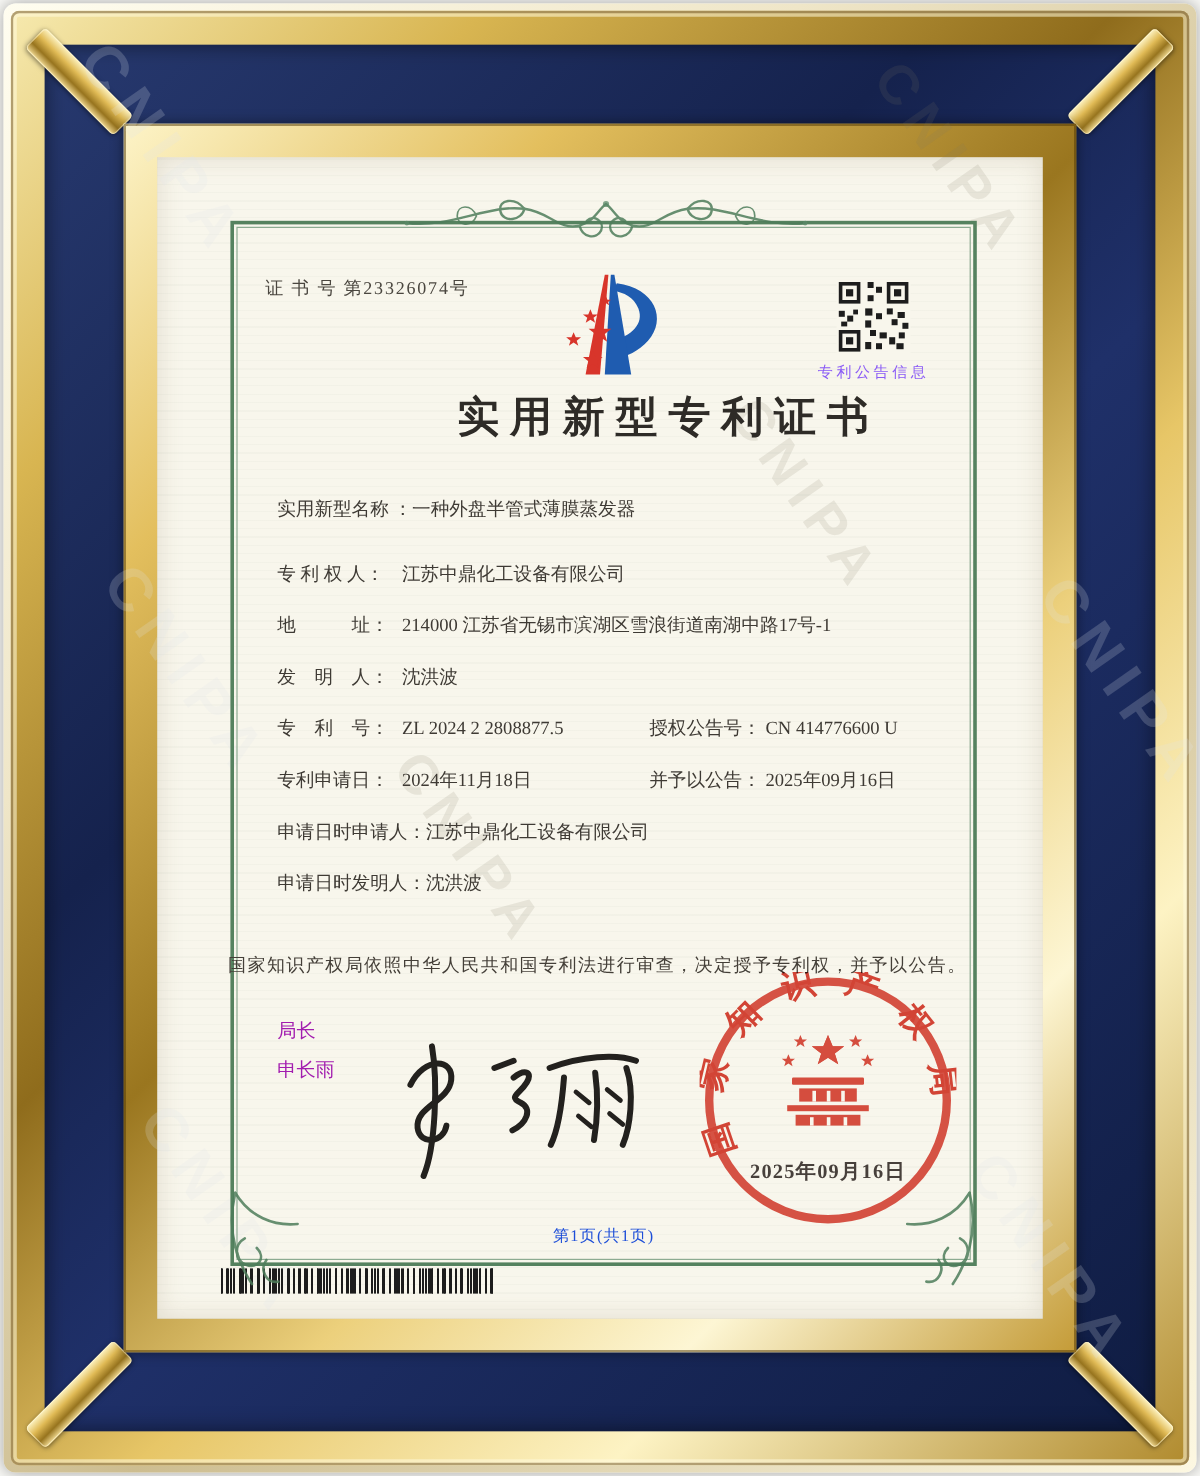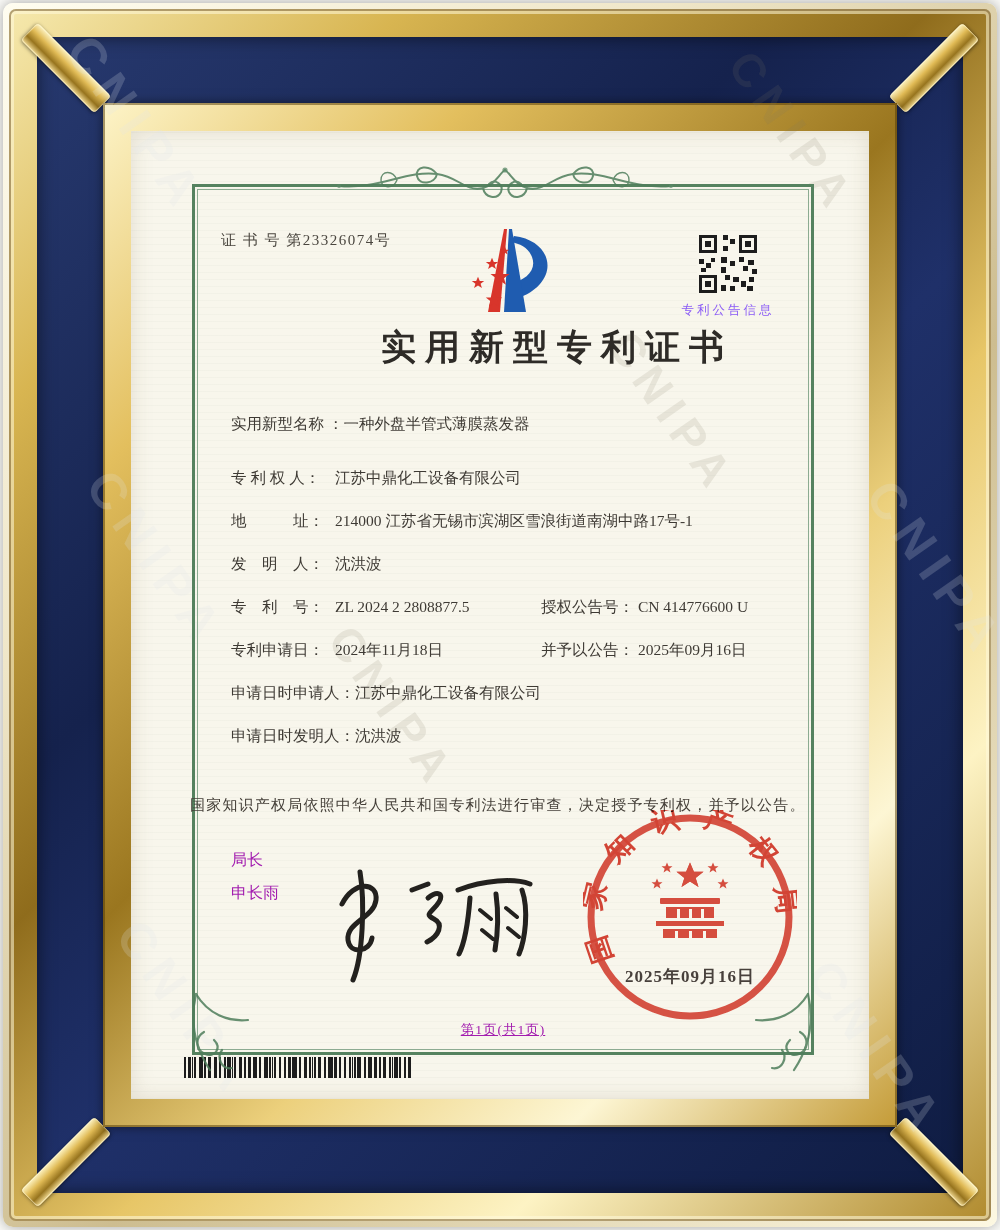--- a/index.html
+++ b/index.html
@@ -56,21 +56,21 @@
   .row .val{white-space:pre;}
   .col-r{position:absolute;left:310px;top:0;}
   .legal{position:absolute;left:190px;top:790px;width:626px;text-align:left;
       font-size:15px;line-height:30px;letter-spacing:1.2px;color:#443f38;}
   .signer{position:absolute;left:231px;top:843px;font-size:16px;line-height:33px;color:#a21caf;
       font-family:"Liberation Sans","DejaVu Sans",sans-serif;}
   .signature{position:absolute;left:320px;top:860px;}
   .seal{position:absolute;left:583px;top:810px;width:214px;height:214px;opacity:.95;
       mix-blend-mode:multiply;}
   .footer-page{position:absolute;left:192px;top:1021px;width:622px;text-align:center;
-      font-size:13.5px;letter-spacing:1px;color:#a21caf;text-decoration:underline;}
+      font-size:13.5px;letter-spacing:1px;color:#1d4ed8;}
   .barcode{position:absolute;left:184px;top:1057px;width:228px;height:21px;
     background:
       repeating-linear-gradient(90deg,#1c1c1c 0 2px,transparent 2px 5px),
       repeating-linear-gradient(90deg,#1c1c1c 0 1px,transparent 1px 8px),
       repeating-linear-gradient(90deg,transparent 0 4px,#1c1c1c 4px 6px,transparent 6px 13px);}
   .orn{position:absolute;z-index:9;}
   .orn-top{left:337px;top:160px;}
   .orn-bl{left:188px;top:992px;}
   .orn-br{left:752px;top:992px;}
 </style>

